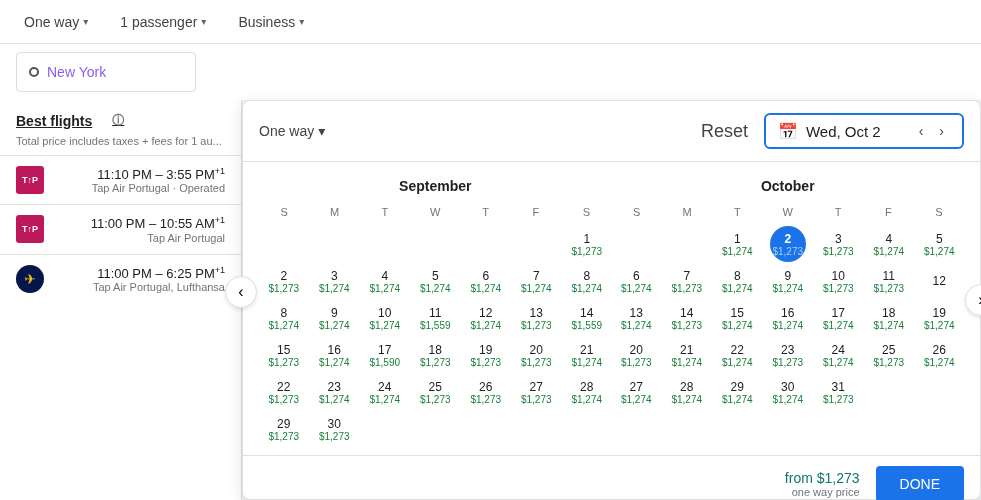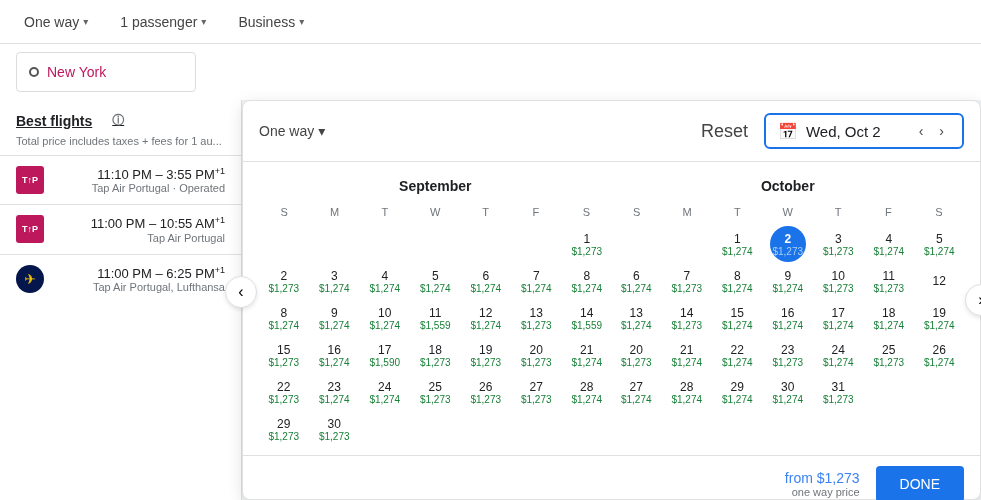--- a/index.html
+++ b/index.html
@@ -29,21 +29,21 @@
       padding: 8px 16px;
       display: flex;
       align-items: center;
       gap: 8px;
       height: 56px;
     }
     .search-input {
       display: flex; align-items: center; gap: 8px;
       border: 1px solid #dadce0; border-radius: 4px;
       padding: 8px 12px; min-width: 180px; height: 40px;
-      font-size: 14px; color: #be185d;
+      font-size: 14px; color: #8b5cf6;
     }
     .circle-icon { width: 10px; height: 10px; border-radius: 50%; border: 2px solid #555; display: inline-block; }
 
     
     .main-content {
       display: flex;
       height: calc(500px - 100px);
       position: relative;
     }
 
@@ -160,21 +160,21 @@
     
     .calendar-footer {
       display: flex;
       align-items: center;
       justify-content: flex-end;
       padding: 10px 16px;
       border-top: 1px solid #e0e0e0;
       gap: 16px;
     }
     .price-info { text-align: right; }
-    .from-price { font-size: 14px; color: #3b82f6; font-weight: 500; }
+    .from-price { font-size: 14px; color: #0f766e; font-weight: 500; }
     .one-way-label { font-size: 11px; color: #70757a; }
     .done-btn {
       background: #1a73e8; color: white; border: none;
       border-radius: 4px; padding: 10px 24px;
       font-size: 14px; font-weight: 500; cursor: pointer;
     }
 
     
     .right-nav {
       position: absolute;

